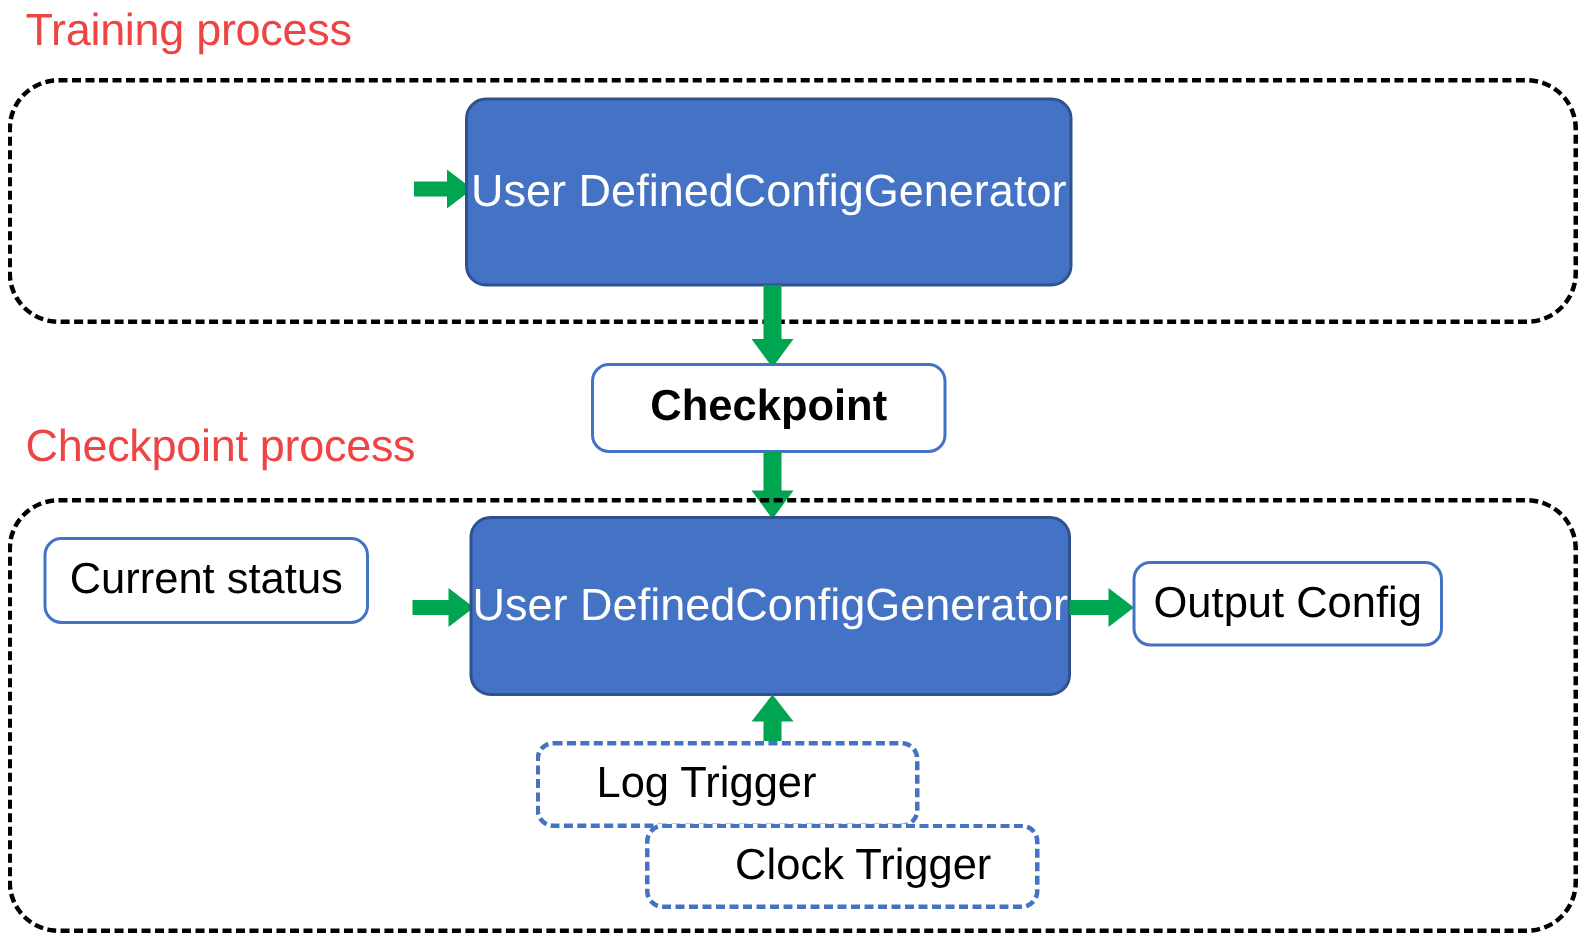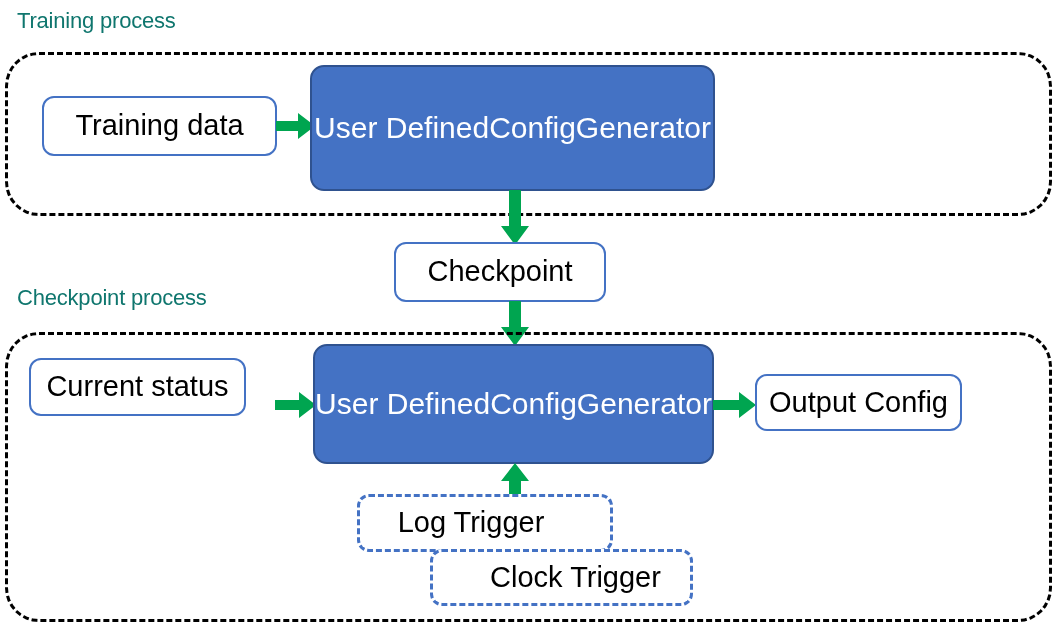--- a/index.html
+++ b/index.html
@@ -15,23 +15,23 @@
     position: relative;
     width: 1057px;
     height: 631px;
     background: #ffffff;
     overflow: hidden;
   }
   .abs { position: absolute; }
 
   
   .section-label {
-    font-size: 22px;
+    font-size: 30px;
     line-height: 34px;
-    color: #0f766e;
+    color: #ef4444;
     white-space: nowrap;
     letter-spacing: -0.2px;
   }
 
   
   .group-box {
     border: 3px dashed #000000;
     border-radius: 34px;
     box-sizing: border-box;
     background: transparent;
@@ -94,42 +94,39 @@
 </style>
 </head>
 <body>
 
 <div id="canvas">
 
   <div class="abs section-label" style="left:17px; top:4px;">Training process</div>
 
   <div class="abs group-box" style="left:5px; top:52px; width:1047px; height:164px;"></div>
 
-  <div class="abs node" style="left:42px; top:96px; width:235px; height:60px;">
-    <span>Training data</span>
-  </div>
 
   <div class="abs arrow" style="left:276px; top:112px; width:40px; height:28px;">
     <svg width="40" height="28" viewBox="0 0 40 28" aria-hidden="true">
       <path d="M0 9 L22 9 L22 1 L39 14 L22 27 L22 19 L0 19 Z" fill="#00A550"></path>
     </svg>
   </div>
 
   <div class="abs node-filled" style="left:310px; top:65px; width:405px; height:126px;">
     <span>User Defined</span>
     <span>ConfigGenerator</span>
   </div>
 
   <div class="abs arrow" style="left:495px; top:190px; width:40px; height:56px;">
     <svg width="40" height="56" viewBox="0 0 40 56" aria-hidden="true">
       <path d="M14 0 L26 0 L26 36 L34 36 L20 55 L6 36 L14 36 Z" fill="#00A550"></path>
     </svg>
   </div>
 
-  <div class="abs node" style="left:394px; top:242px; width:212px; height:60px;">
+  <div class="abs node" style="left:394px; top:242px; width:237px; height:60px;font-weight:bold;">
     <span>Checkpoint</span>
   </div>
 
   <div class="abs arrow" style="left:495px; top:301px; width:40px; height:46px;">
     <svg width="40" height="46" viewBox="0 0 40 46" aria-hidden="true">
       <path d="M14 0 L26 0 L26 26 L34 26 L20 45 L6 26 L14 26 Z" fill="#00A550"></path>
     </svg>
   </div>
 
   <div class="abs section-label" style="left:17px; top:281px;">Checkpoint process</div>

